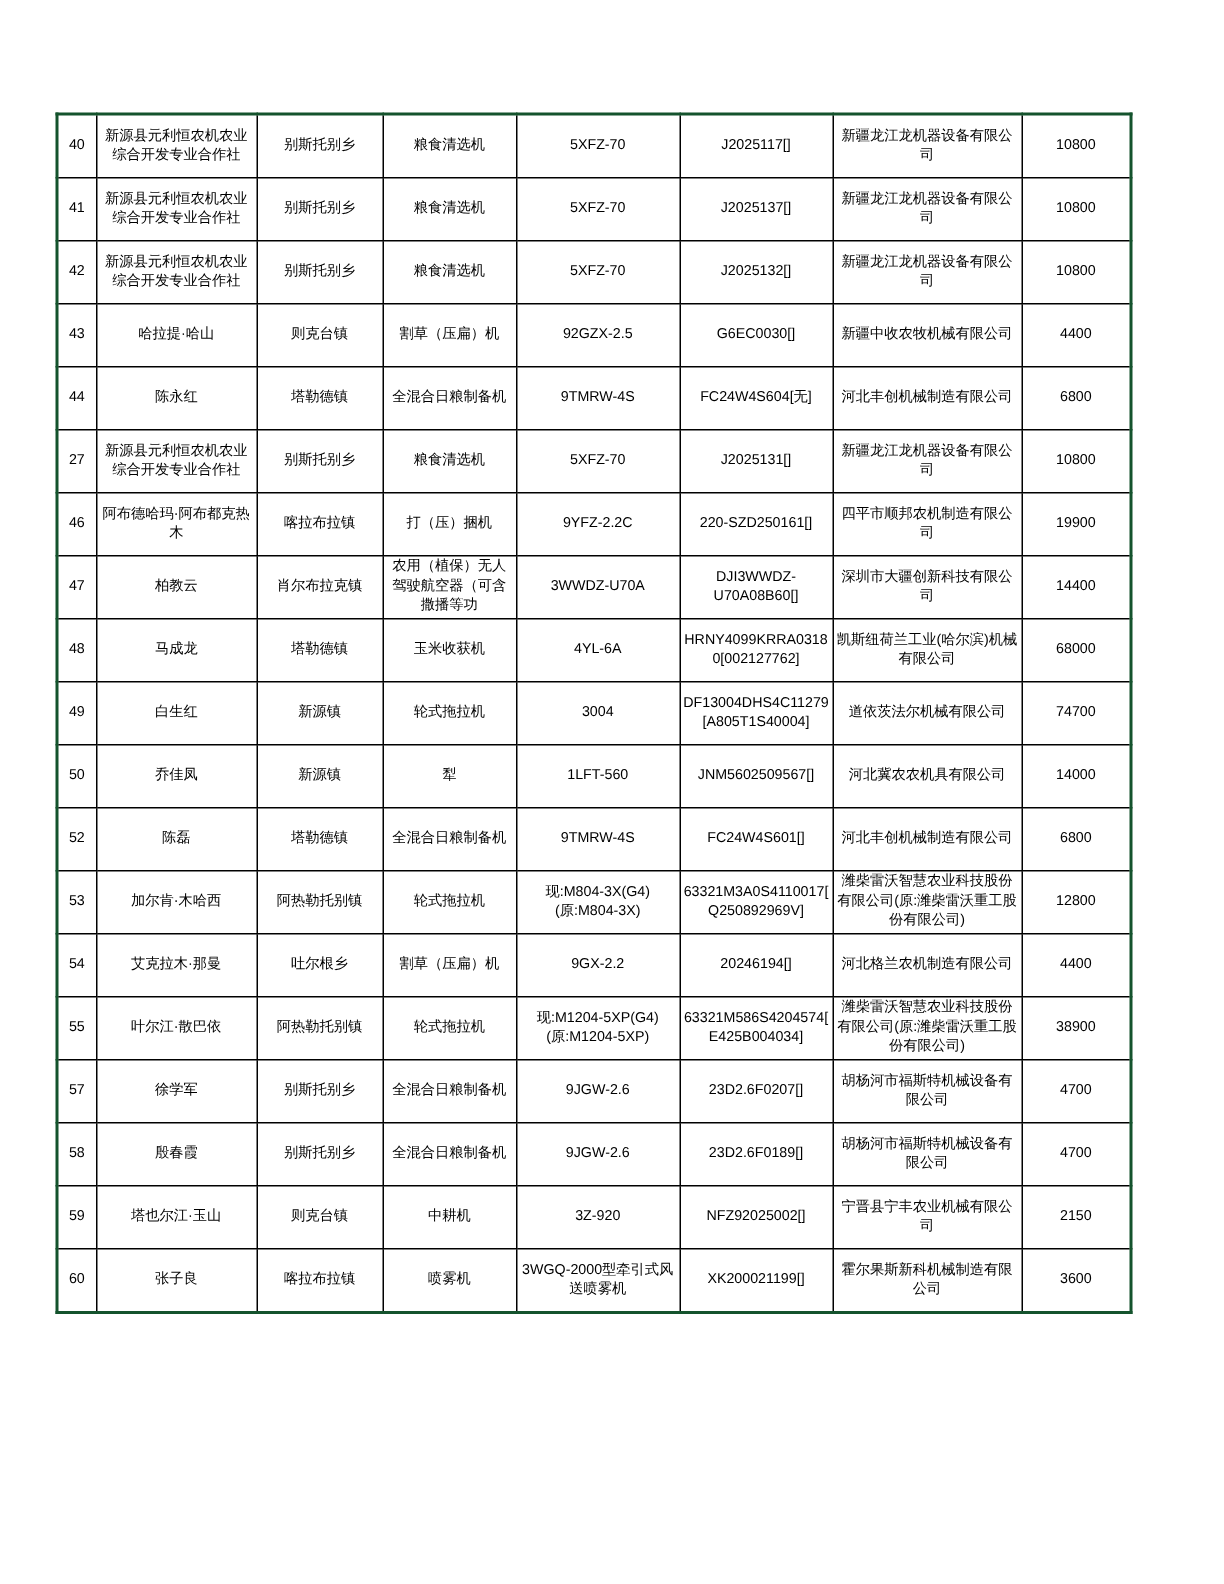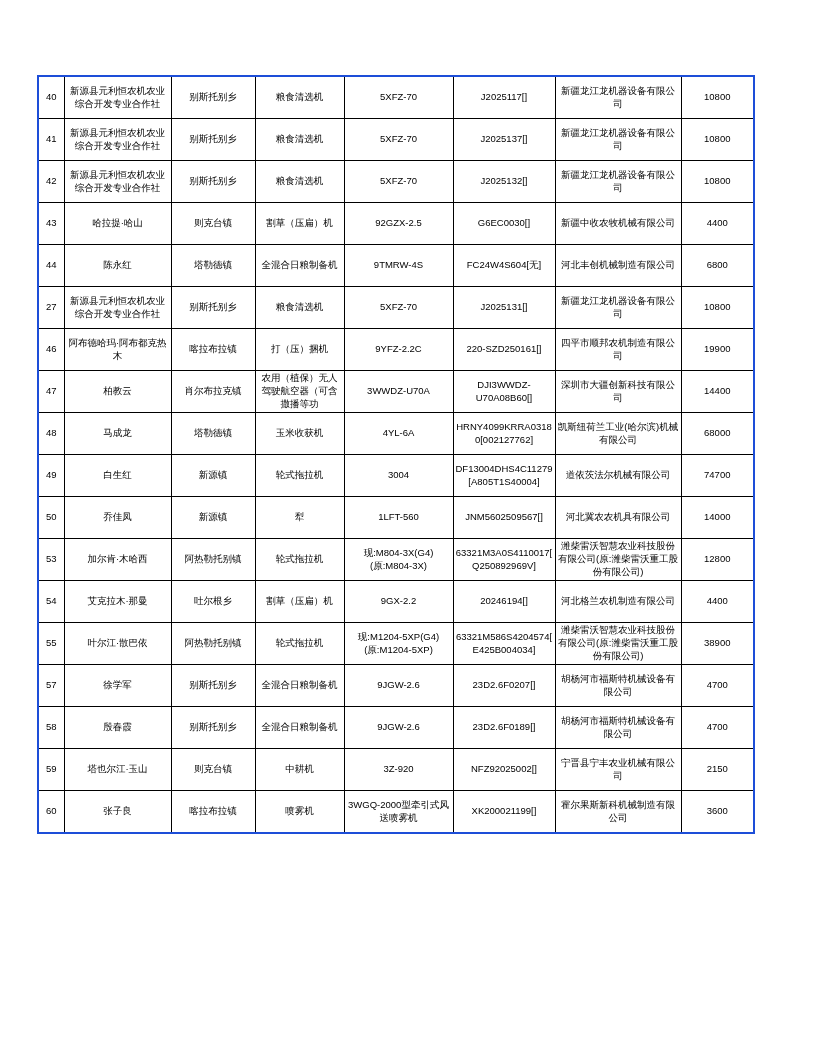--- a/index.html
+++ b/index.html
@@ -16,21 +16,21 @@
     font-family: "Liberation Sans", "DejaVu Sans", sans-serif;
     color: #000000;
   }
   table.subsidy {
     position: absolute;
     left: 37px;
     top: 75px;
     width: 716px;
     border-collapse: collapse;
     table-layout: fixed;
-    border: 2px solid #1d4ed8;
+    border: 2px solid #14532d;
   }
   table.subsidy td {
     border: 1px solid #000000;
     text-align: center;
     vertical-align: middle;
     font-size: 9.5px;
     line-height: 1.34;
     padding: 1px 2px;
     height: 39px; 
     overflow: hidden;
@@ -172,20 +172,30 @@
           <td class="cell-no">50</td>
           <td class="cell-name">乔佳凤</td>
           <td class="cell-town">新源镇</td>
           <td class="cell-machine_type">犁</td>
           <td class="cell-model">1LFT-560</td>
           <td class="cell-serial">JNM5602509567[]</td>
           <td class="cell-manufacturer">河北冀农农机具有限公司</td>
           <td class="cell-amount">14000</td>
         </tr>
         <tr>
+          <td class="cell-no">52</td>
+          <td class="cell-name">陈磊</td>
+          <td class="cell-town">塔勒德镇</td>
+          <td class="cell-machine_type">全混合日粮制备机</td>
+          <td class="cell-model">9TMRW-4S</td>
+          <td class="cell-serial">FC24W4S601[]</td>
+          <td class="cell-manufacturer">河北丰创机械制造有限公司</td>
+          <td class="cell-amount">6800</td>
+        </tr>
+        <tr>
           <td class="cell-no">53</td>
           <td class="cell-name">加尔肯·木哈西</td>
           <td class="cell-town">阿热勒托别镇</td>
           <td class="cell-machine_type">轮式拖拉机</td>
           <td class="cell-model">现:M804-3X(G4)(原:M804-3X)</td>
           <td class="cell-serial">63321M3A0S4110017[Q250892969V]</td>
           <td class="cell-manufacturer">潍柴雷沃智慧农业科技股份有限公司(原:潍柴雷沃重工股份有限公司)</td>
           <td class="cell-amount">12800</td>
         </tr>
         <tr>

